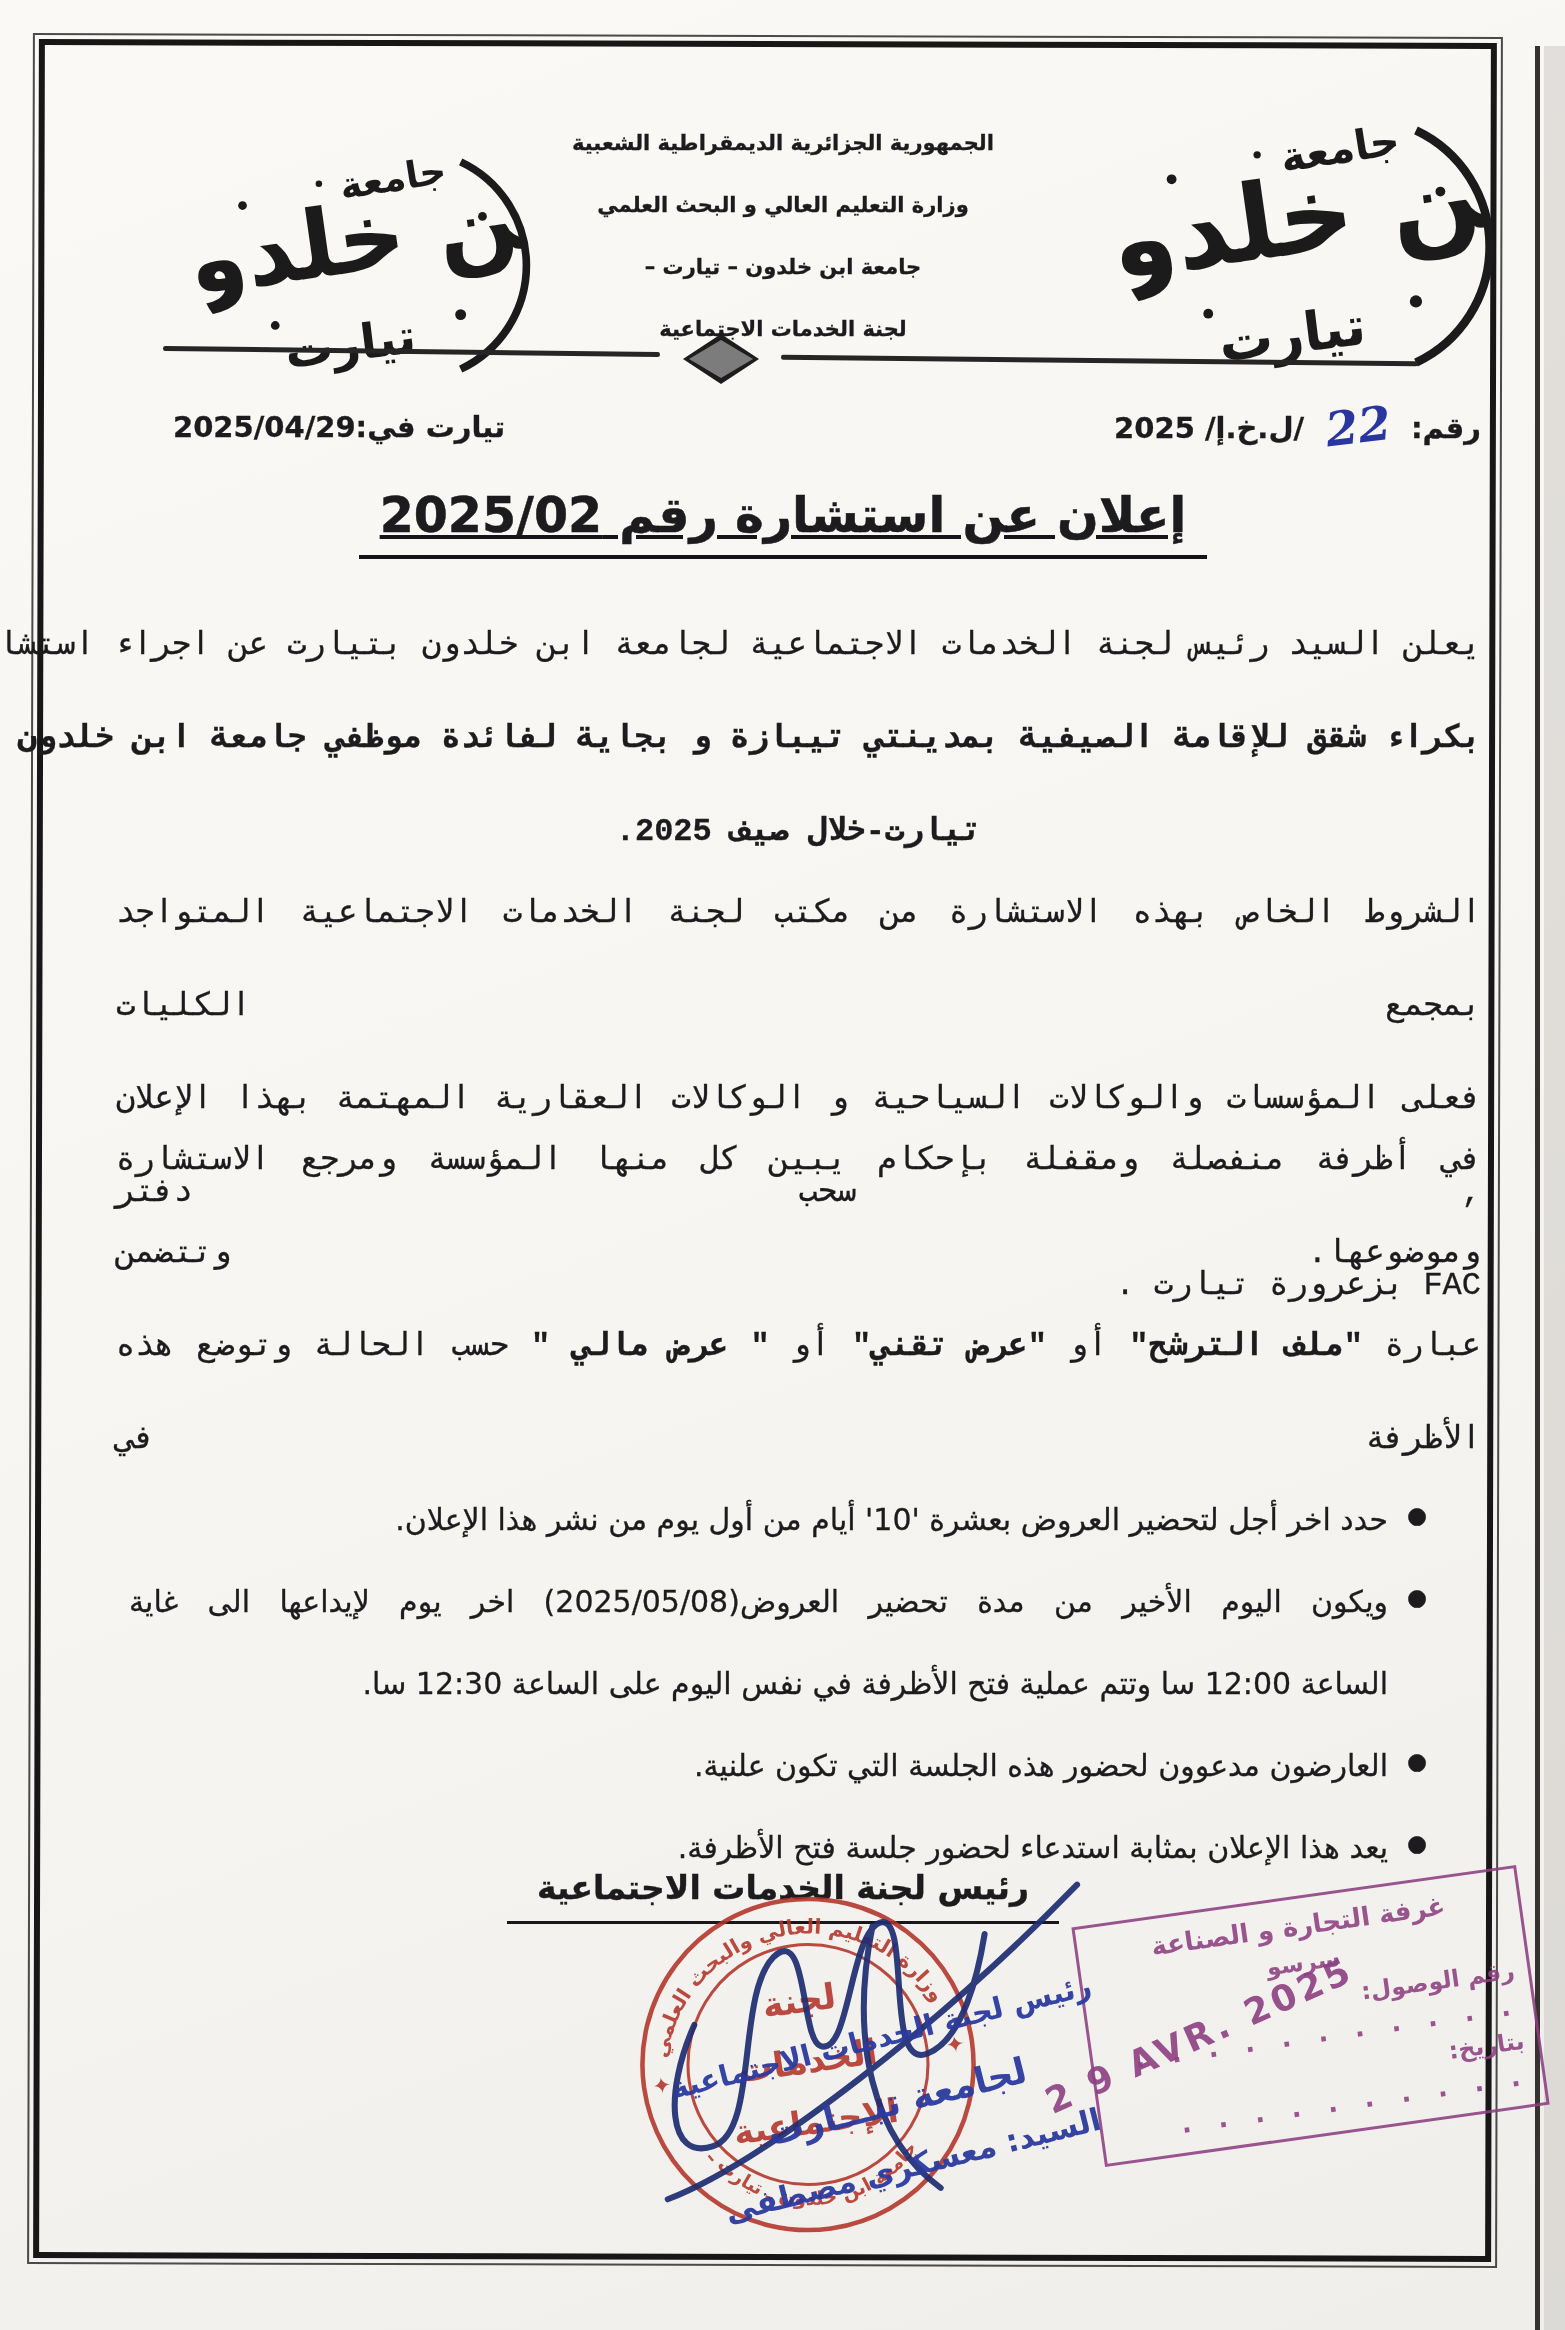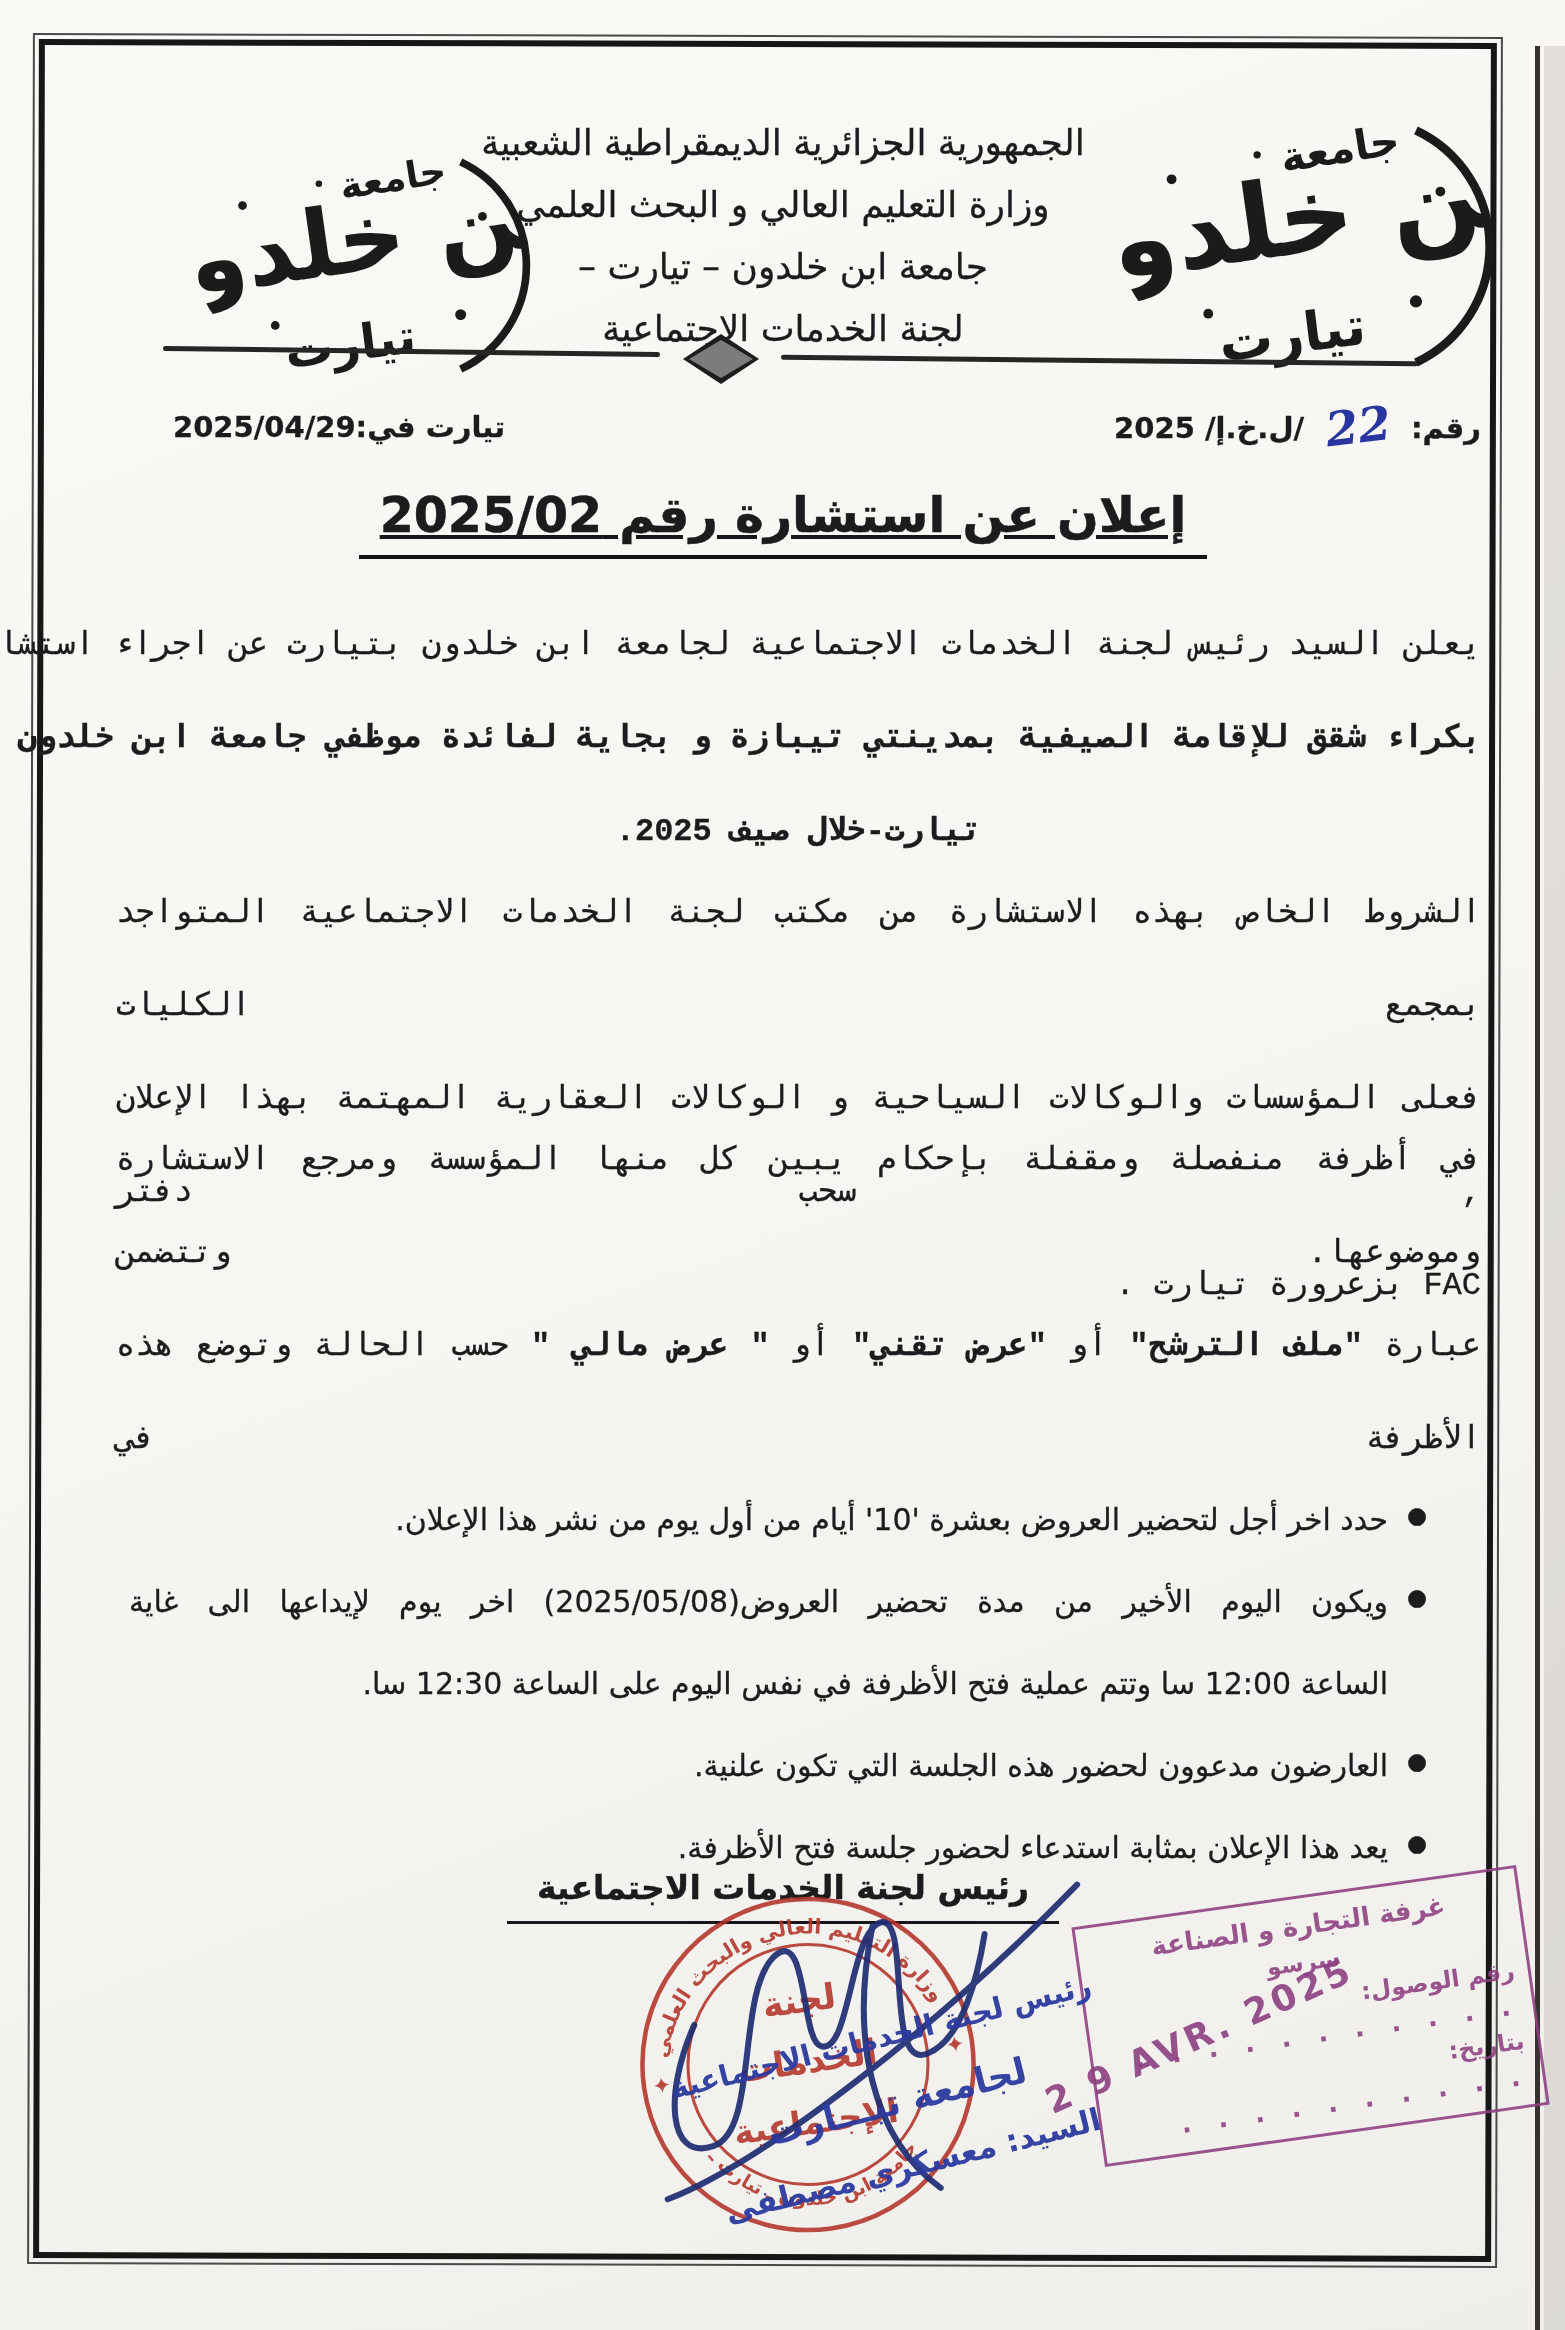--- a/index.html
+++ b/index.html
@@ -8,21 +8,21 @@
         font-family:"DejaVu Sans",sans-serif;color:#1c1c1e;}
   
   .frame{position:absolute;left:30px;top:35px;width:1466px;height:2227px;
          border:2.3px solid #4a4a4a;transform:rotate(.15deg);}
   .frame::before{content:'';position:absolute;inset:3.8px;border:6px solid #171717;}
   .scan-edge{position:absolute;left:1535px;top:46px;width:4.6px;height:2285px;background:#35322f;}
   .scan-edge2{position:absolute;left:1544px;top:46px;width:21px;height:2285px;background:#c9c6c1;opacity:.5;}
 
   
   .hdr{position:absolute;left:410px;right:410px;top:112px;text-align:center;direction:rtl;}
-  .hdr div{font-weight:normal;font-size:36px;line-height:62px;white-space:nowrap;-webkit-text-stroke:0.3px #1c1c1e;}
+  .hdr div{font-weight:bold;font-size:21px;line-height:62px;white-space:nowrap;-webkit-text-stroke:0.3px #1c1c1e;}
   .logo{position:absolute;}
   .logo-left{left:188px;top:129px;width:349px;height:273px;}
   .logo-right{left:1109px;top:106px;width:394px;height:281px;}
 
   
   .divider{position:absolute;left:163px;top:334px;width:1248px;height:55px;}
   .dv-l{position:absolute;left:0;top:15px;width:497px;height:4.6px;background:#262626;transform:rotate(.7deg);border-radius:2.3px;}
   .dv-r{position:absolute;left:618px;top:24px;width:637px;height:4.6px;background:#262626;transform:rotate(.6deg);border-radius:2.3px;}
   .dv-d{position:absolute;left:520px;top:0;width:76px;height:50px;
         clip-path:polygon(50% 0,100% 50%,50% 100%,0 50%);background:#1d1d1d;}

